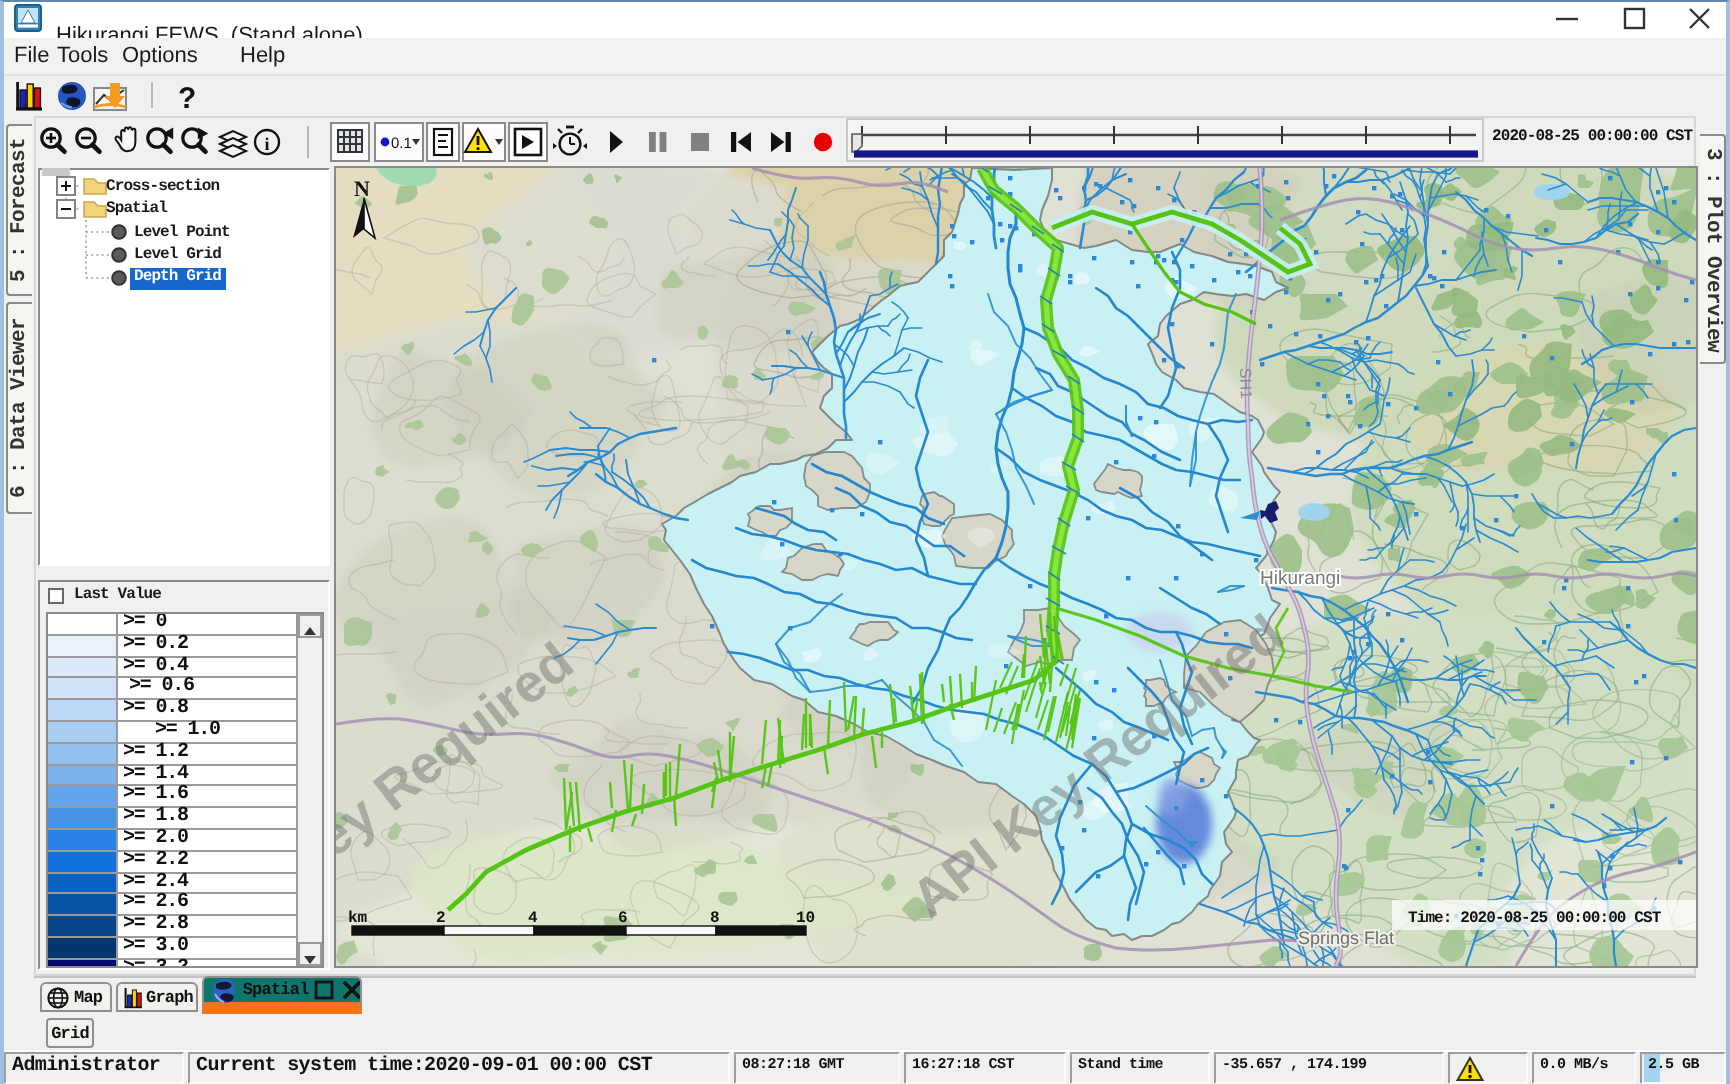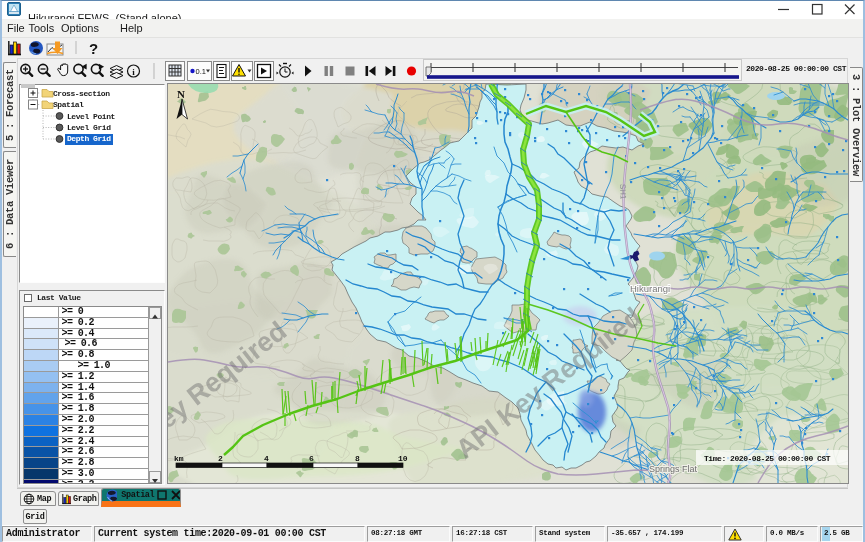--- a/index.html
+++ b/index.html
@@ -1766,21 +1766,21 @@
   </svg>
   </div>
 
 <div class="btab" style="left:23px;top:509px;width:24px;height:15px;border-radius:2px;justify-content:center">Grid</div>
 
 <div class="abs" style="left:2px;top:525px;width:861px;height:1px;background:#fff"></div>
 <div class="cell" style="left:2px;width:90px">Administrator</div>
 <div class="cell" style="left:94px;width:271px">Current system time:2020-09-01 00:00 CST</div>
 <div class="cell cellsm" style="left:367px;width:83px">08:27:18 GMT</div>
 <div class="cell cellsm" style="left:452px;width:81px">16:27:18 CST</div>
-<div class="cell cellsm" style="left:535px;width:70px">Stand system</div>
+<div class="cell cellsm" style="left:535px;width:70px">Stand time</div>
 <div class="cell cellsm" style="left:607px;width:115px">-35.657 , 174.199</div>
 <div class="cell" style="left:724px;width:40px">
   <svg width="14" height="13" style="margin-top:1px">
     <path d="M7,1 L13.2,12 L0.8,12 Z" fill="#ffe000" stroke="#333" stroke-width="1"></path>
     <line x1="7" y1="4.5" x2="7" y2="8.5" stroke="#111" stroke-width="1.4"></line>
     <circle cx="7" cy="10.3" r="0.9" fill="#111"></circle>
   </svg></div>
 <div class="cell cellsm" style="left:766px;width:52px">0.0 MB/s</div>
 <div class="cell cellsm" style="left:820px;width:43px;padding-left:0">
   <div style="position:absolute;left:1px;top:0;width:8px;height:14px;background:#a5d5ee"></div>

